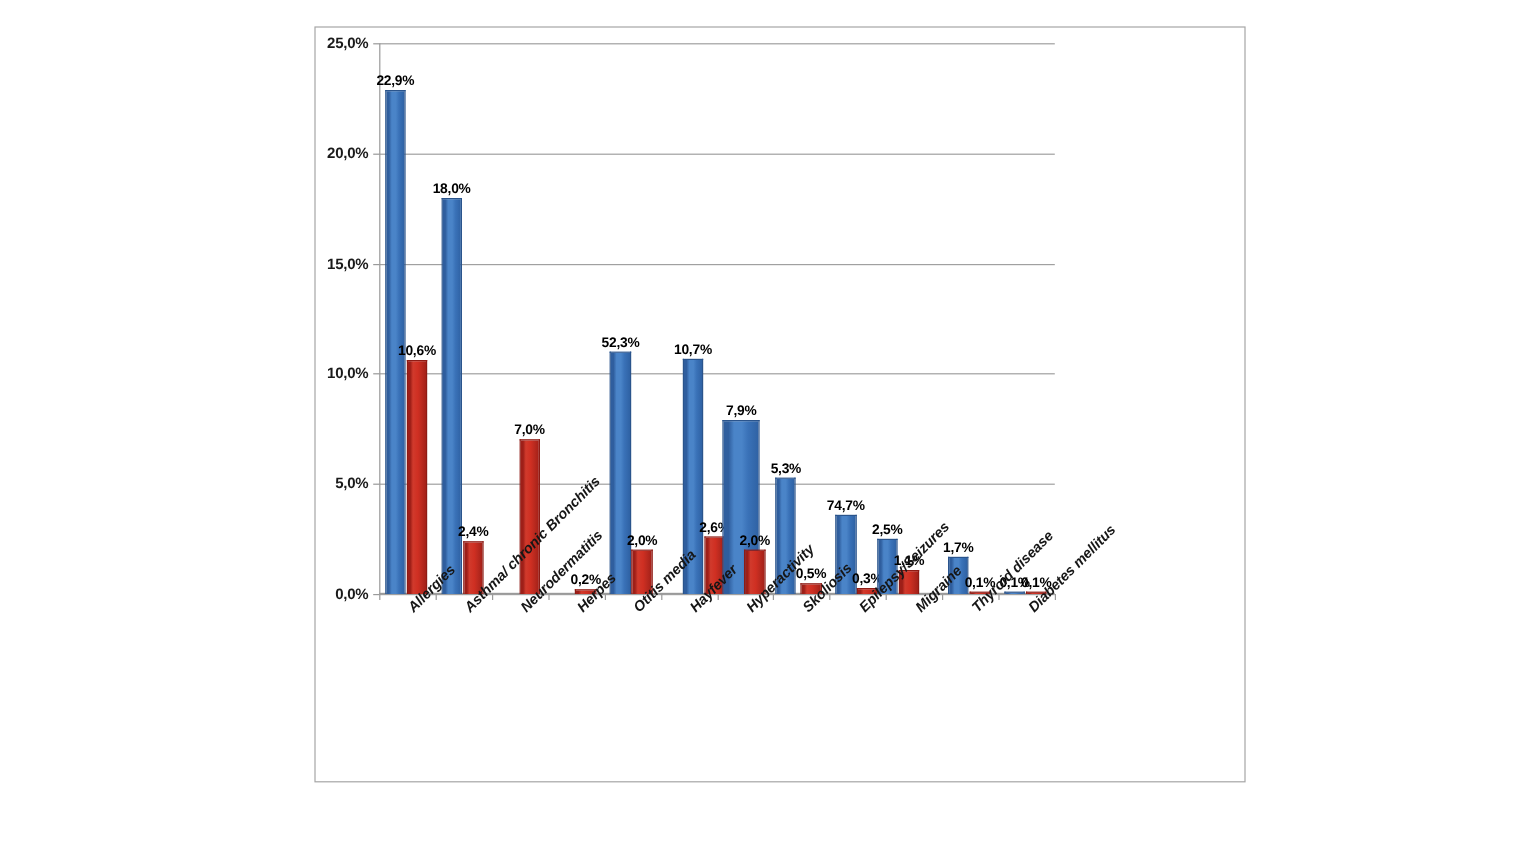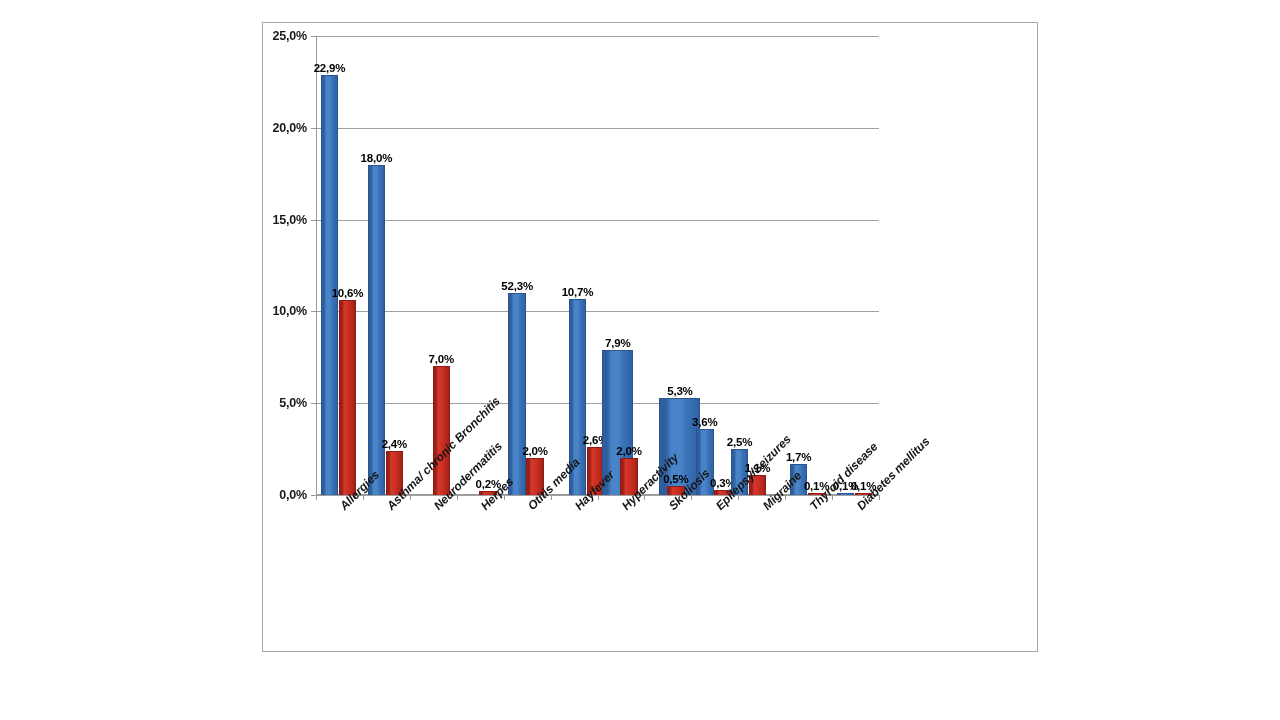--- a/index.html
+++ b/index.html
@@ -240,30 +240,30 @@
         </div>
         <div class="cat-group" style="left: 281.5px; width: 46.9167px;">
           <div class="bar kiggs" style="left: 4.70833px; width: 31px; height: 145.044px;">
             <span class="bar-label">7,9%</span>
           </div>
           <div class="bar survey" style="left: 22.7083px; width: 17.5px; height: 36.72px;">
             <span class="bar-label">2,0%</span>
           </div>
         </div>
         <div class="cat-group" style="left: 328.417px; width: 46.9167px;">
-          <div class="bar kiggs" style="left: 15px; width: 41px; height: 97.308px;">
+          <div class="bar kiggs" style="left: 2px; width: 17px; height: 97.308px;">
             <span class="bar-label">5,3%</span>
           </div>
           <div class="bar survey" style="left: 22.7083px; width: 17.5px; height: 9.18px;">
             <span class="bar-label">0,5%</span>
           </div>
         </div>
         <div class="cat-group" style="left: 375.333px; width: 46.9167px;">
           <div class="bar kiggs" style="left: 4.70833px; width: 17.5px; height: 66.096px;">
-            <span class="bar-label">3,6%</span>
+            <span class="bar-label">74,7%</span>
           </div>
           <div class="bar survey" style="left: 22.7083px; width: 17.5px; height: 5.508px;">
             <span class="bar-label">0,3%</span>
           </div>
         </div>
         <div class="cat-group" style="left: 410px; width: 46.9167px;">
           <div class="bar kiggs" style="left: 4.70833px; width: 17.5px; height: 45.9px;">
             <span class="bar-label">2,5%</span>
           </div>
           <div class="bar survey" style="left: 22.7083px; width: 17.5px; height: 20.196px;">

